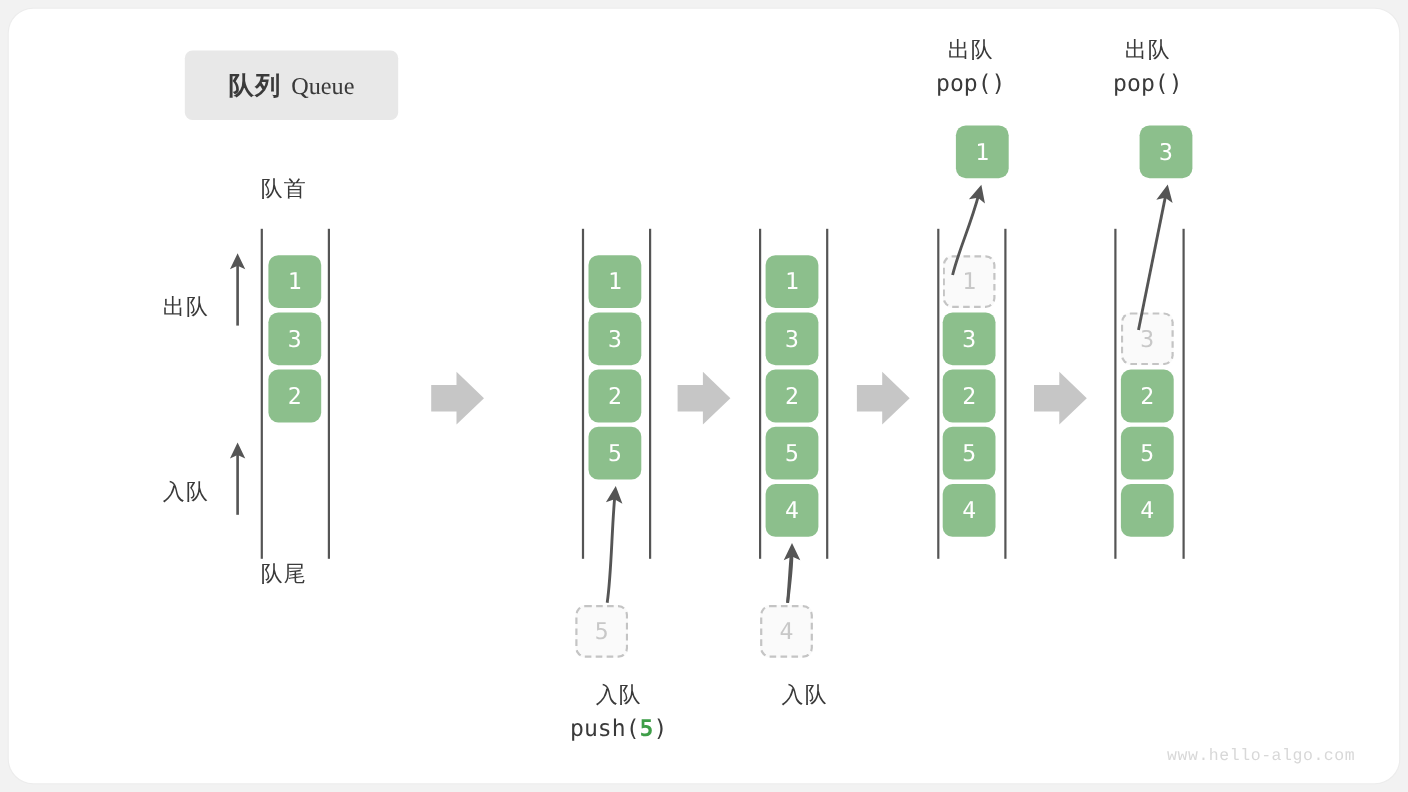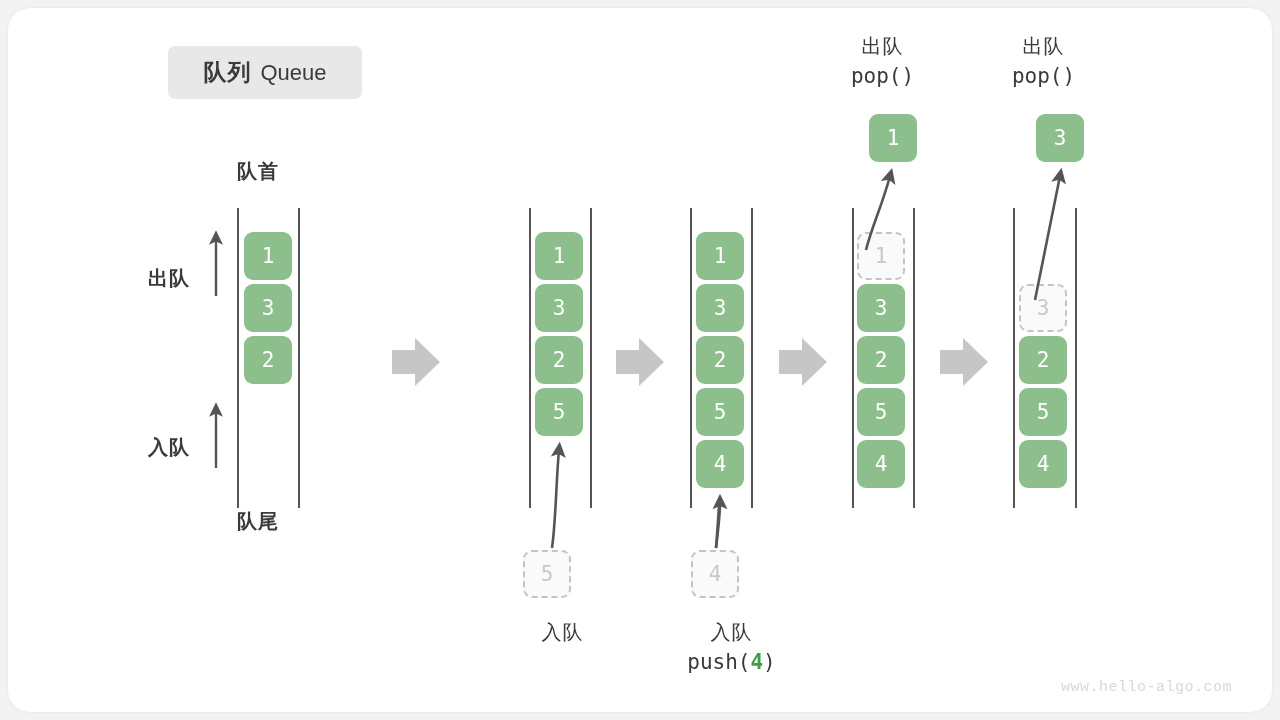--- a/index.html
+++ b/index.html
@@ -24,44 +24,44 @@
     background: #ffffff;
     border-radius: 22px;
     box-shadow: 0 0 0 1px #ececec;
   }
   
   .title-badge {
     position: absolute;
     left: 168px;
     top: 46px;
     width: 194px;
-    height: 53px;
+    height: 63px;
     background: #e8e8e8;
     border-radius: 7px;
     display: flex;
     align-items: center;
     justify-content: center;
     gap: 9px;
   }
   .title-cn {
     font-size: 23px;
     font-weight: bold;
     color: #3a3a3a;
     letter-spacing: 1px;
   }
   .title-en {
-    font-family: Liberation Sans, sans-serif;
+    font-family: Liberation Serif, serif;
     font-size: 22px;
     color: #3a3a3a;
   }
   
   .lbl-cn {
     position: absolute;
     font-size: 20px;
-    font-weight: bold;
+    font-weight: normal;
     color: #3a3a3a;
     white-space: nowrap;
     letter-spacing: 1px;
   }
   .op-label {
     position: absolute;
     text-align: center;
     white-space: nowrap;
     line-height: 1.45;
   }
@@ -139,25 +139,25 @@
   </div>
 
   <div class="lbl-cn" style="left:237px; top:158px;">队首</div>
   <div class="lbl-cn" style="left:237px; top:508px;">队尾</div>
 
   <div class="lbl-cn" style="left:148px; top:265px;">出队</div>
   <div class="lbl-cn" style="left:148px; top:434px;">入队</div>
 
   <div class="op-label" style="left:445px; top:618px; width:235px;">
     <span class="op-cn">入队</span>
+    <span class="op-code"><span>push(</span><span class="num">5</span><span>)</span></span>
   </div>
 
   <div class="op-label" style="left:614px; top:618px; width:235px;">
     <span class="op-cn">入队</span>
-    <span class="op-code"><span>push(</span><span class="num">4</span><span>)</span></span>
   </div>
 
   <div class="op-label" style="left:765px; top:32px; width:235px;">
     <span class="op-cn">出队</span>
     <span class="op-code">pop()</span>
   </div>
 
   <div class="op-label" style="left:926px; top:32px; width:235px;">
     <span class="op-cn">出队</span>
     <span class="op-code">pop()</span>

